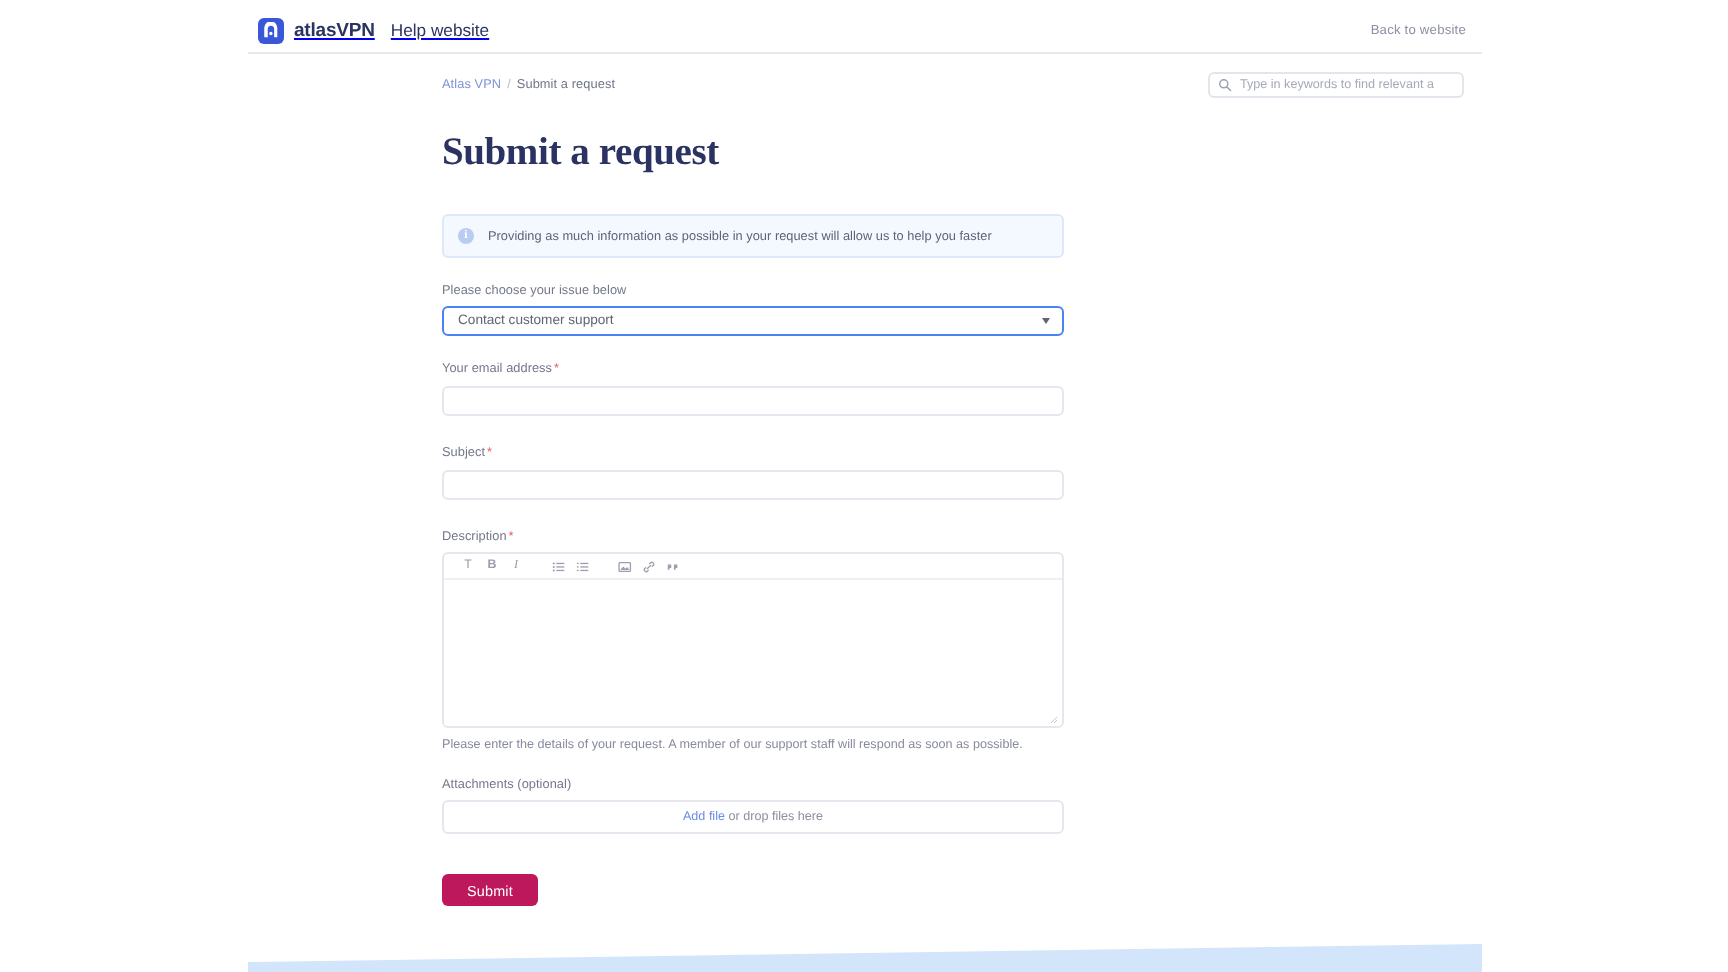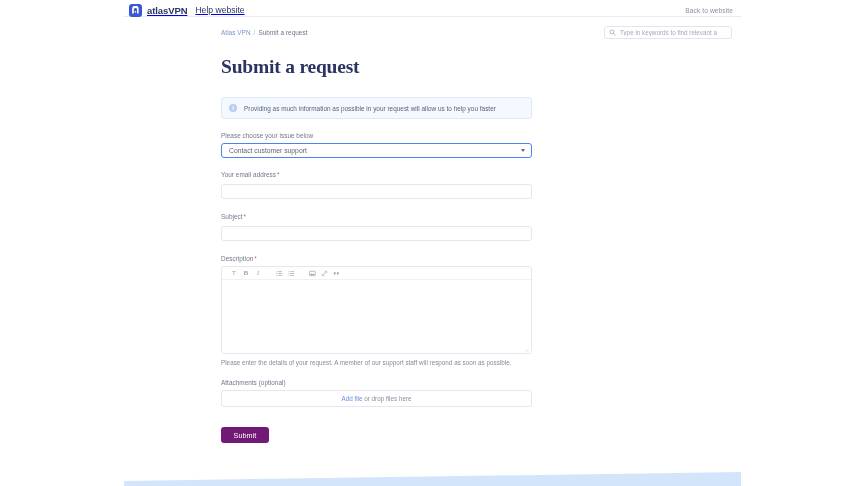--- a/index.html
+++ b/index.html
@@ -21,21 +21,21 @@
     left: 124px;
     top: 0;
     width: 617px;
     height: 486px;
     background: #ffffff;
     overflow: hidden;
   }
 
   
   .header {
-    height: 17px;
+    height: 27px;
     border-bottom: 1px solid #e9eaee;
     display: flex;
     align-items: center;
     padding: 4px 8px 0 5px;
     box-sizing: border-box;
   }
   .brand {
     display: flex;
     align-items: center;
     gap: 5px;
@@ -278,21 +278,21 @@
     text-decoration: none;
   }
 
   
   .submit-btn {
     margin-top: 20px;
     width: 48px;
     height: 16px;
     border: none;
     border-radius: 3px;
-    background: #701a75;
+    background: #be185d;
     color: #ffffff;
     font-size: 7.2px;
     font-family: "Liberation Sans", sans-serif;
     cursor: pointer;
     padding: 0;
     letter-spacing: 0.1px;
   }
 
   
   .footer-wave {

